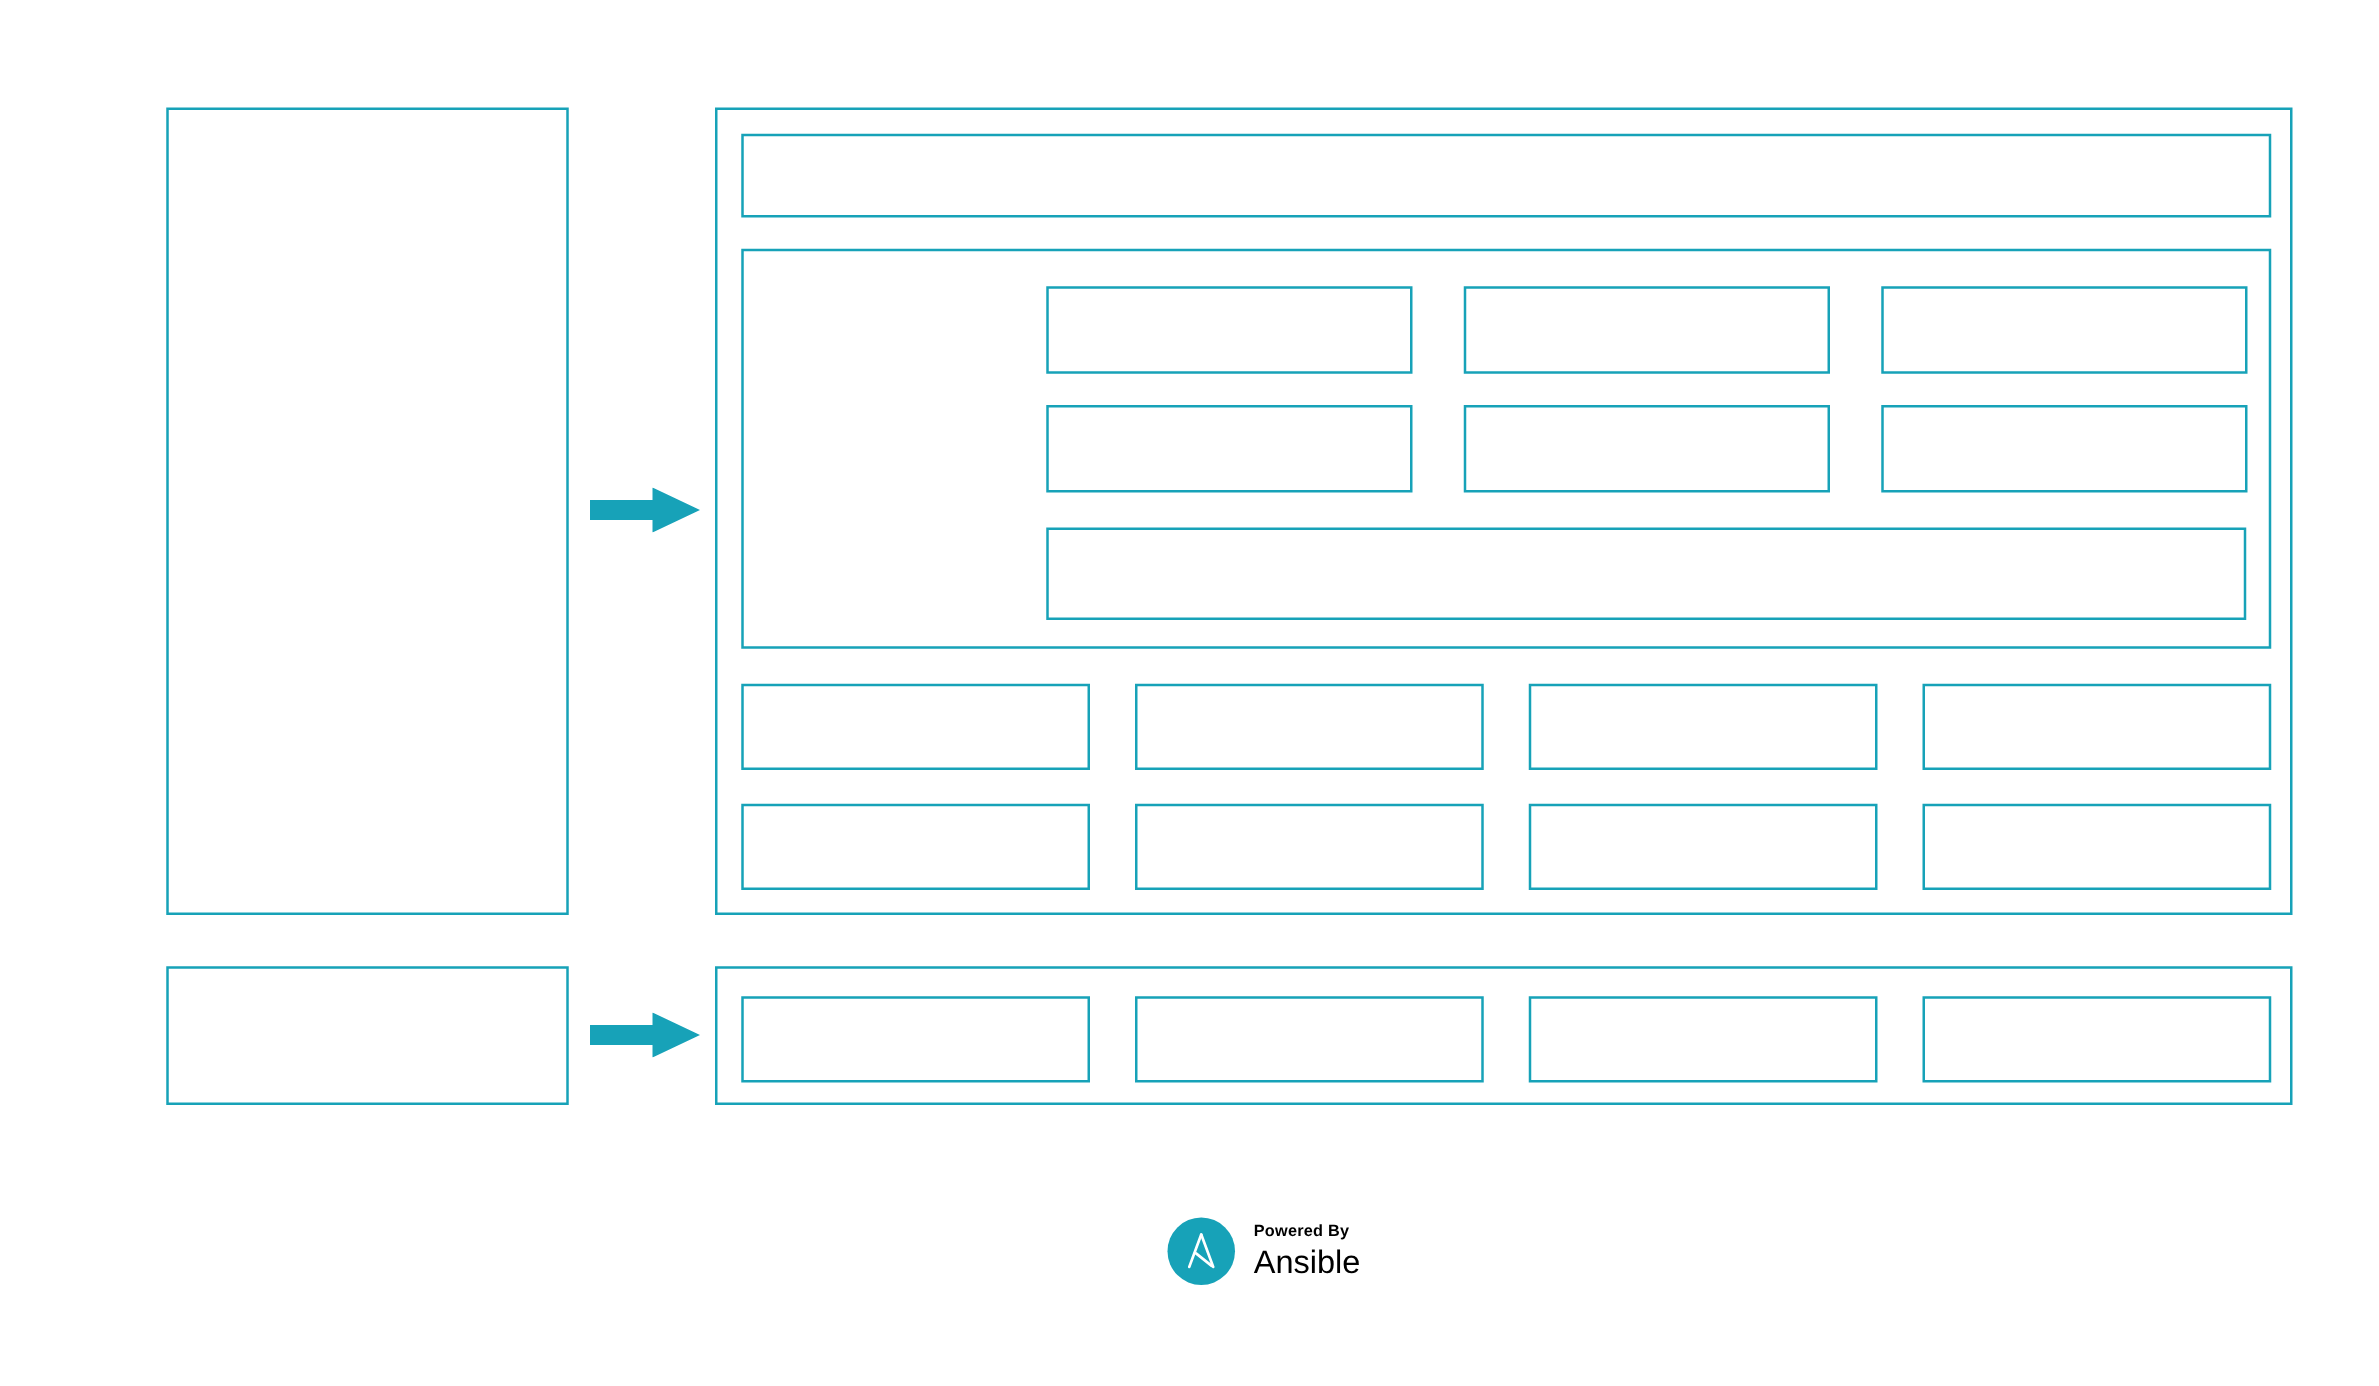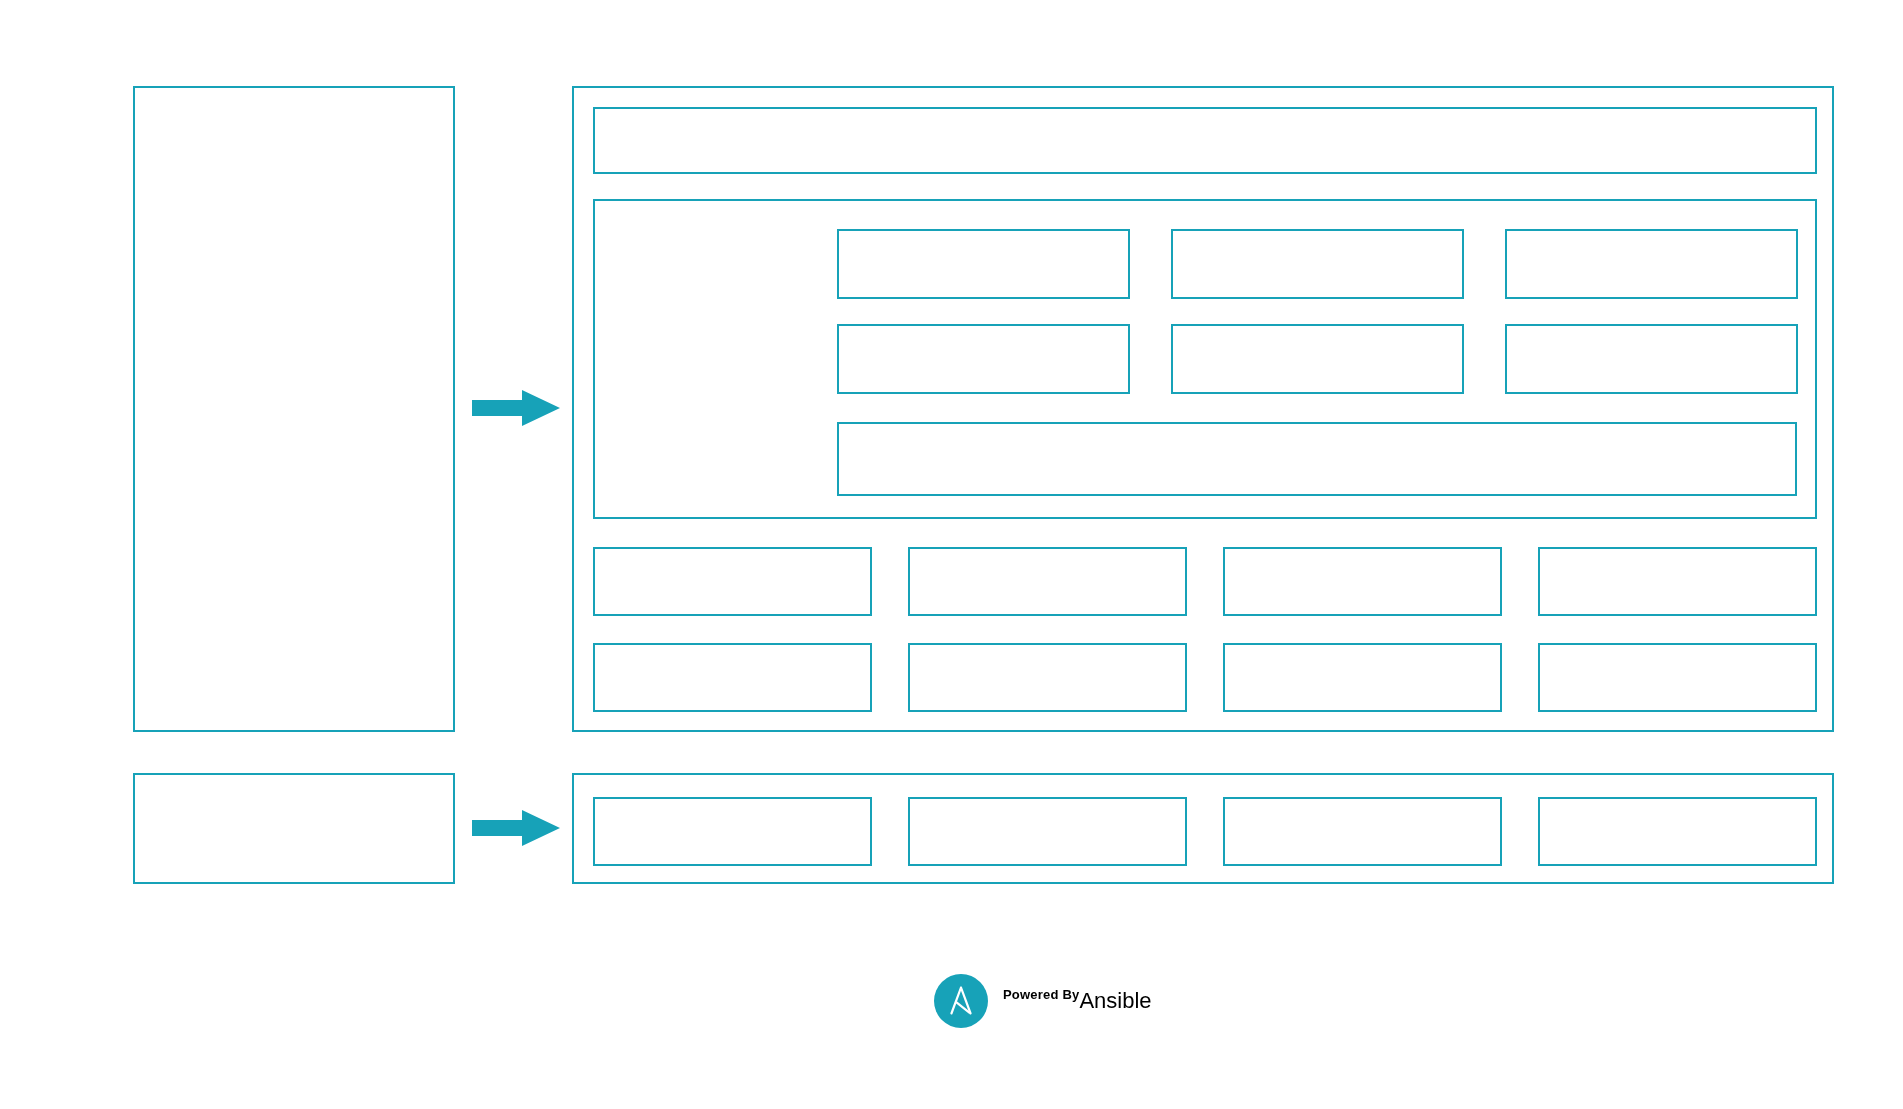--- a/index.html
+++ b/index.html
@@ -48,23 +48,23 @@
 
   
   .bottom-panel{left:572px;top:773px;width:1262px;height:111px;}
   .bottom-box{top:22px;height:69px;width:279px;}
 
   
   .footer-logo{position:absolute;left:934px;top:974px;display:flex;align-items:center;gap:15px;}
   .logo-circle{width:54px;height:54px;border-radius:50%;background:var(--logo-circle);
                display:flex;align-items:center;justify-content:center;}
   .logo-circle svg{display:block;}
-  .logo-text{display:flex;flex-direction:row;justify-content:space-between;}
+  .logo-text{display:flex;flex-direction:column;justify-content:space-between;}
   .powered-by{font-size:13px;font-weight:700;color:var(--footer-text);line-height:1.25;letter-spacing:.2px;}
-  .brand{font-size:22px;font-weight:500;color:var(--footer-text);line-height:1.25;}
+  .brand{font-size:26px;font-weight:500;color:var(--footer-text);line-height:1.25;}
 </style>
 </head>
 <body>
 
 <div class="canvas">
 
   <div class="obox left-main"></div>
   <div class="obox left-secondary"></div>
 
   <div class="arrow arrow-top">

